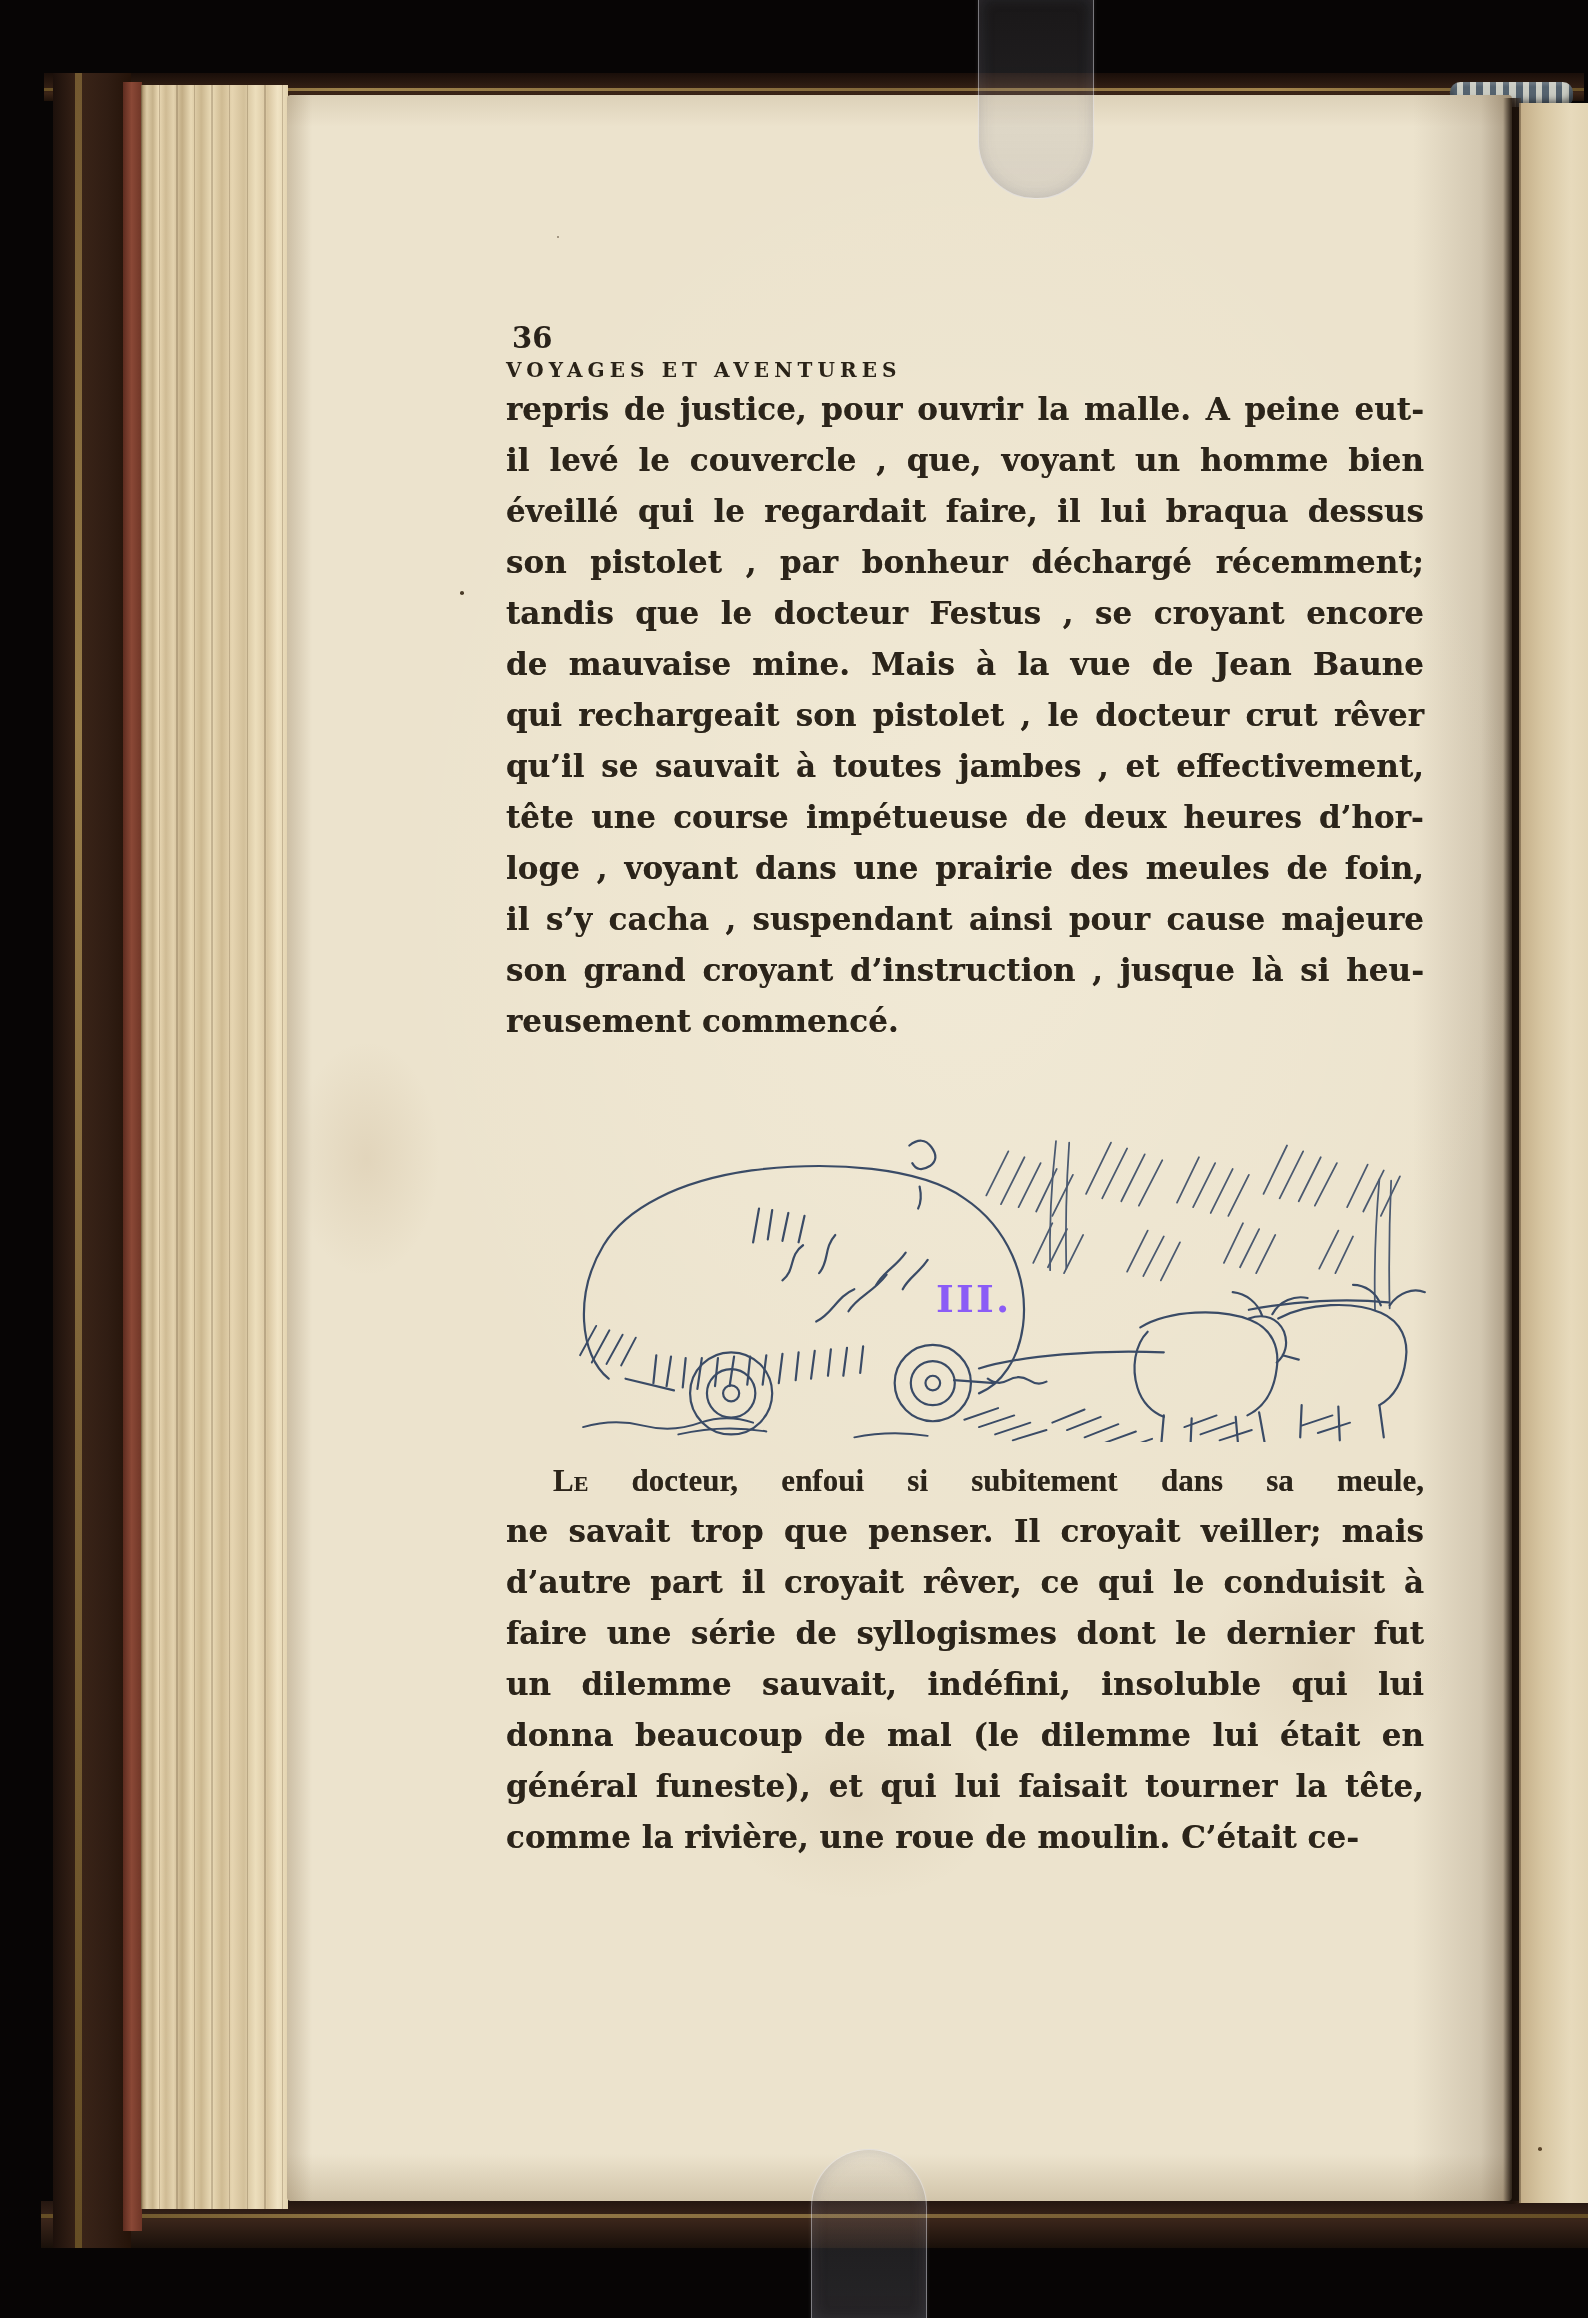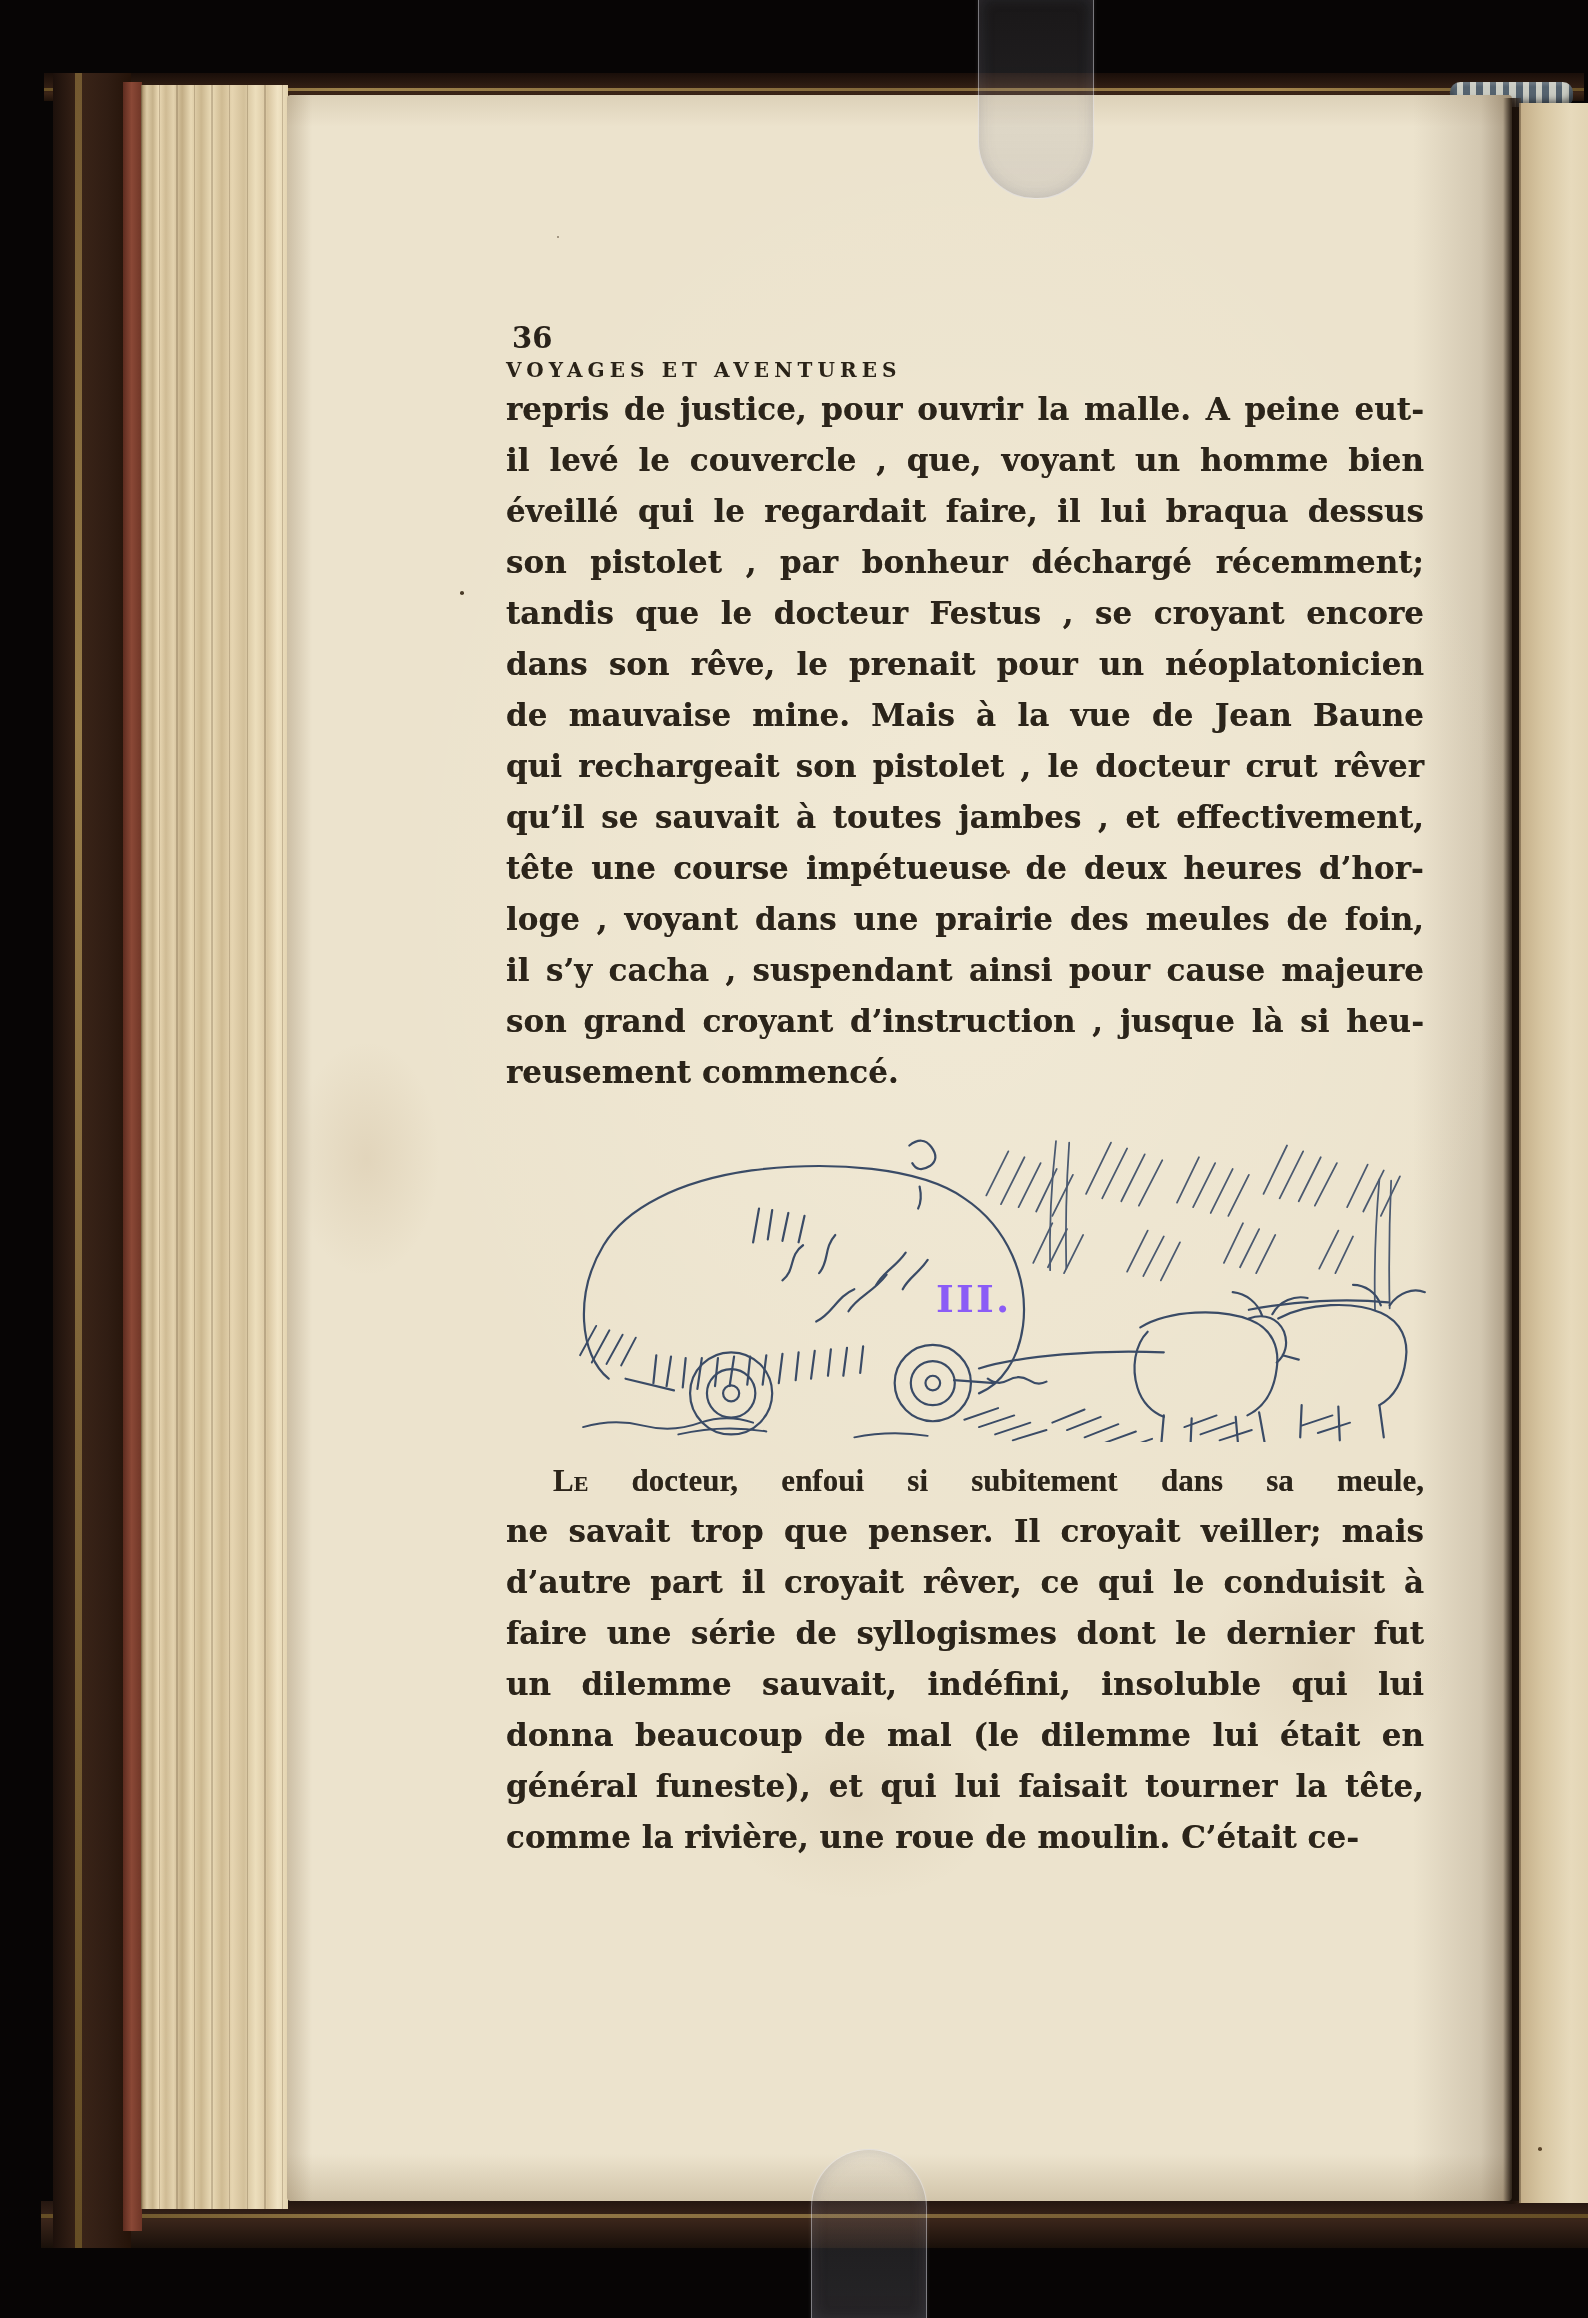--- a/index.html
+++ b/index.html
@@ -103,21 +103,20 @@
 
   <div class="folio">36</div>
   <div class="running-header">VOYAGES ET AVENTURES</div>
 
   <div class="para para-1">
     <div class="line">repris de justice, pour ouvrir la malle. A peine eut-</div>
     <div class="line">il levé le couvercle , que, voyant un homme bien</div>
     <div class="line">éveillé qui le regardait faire, il lui braqua dessus</div>
     <div class="line">son pistolet , par bonheur déchargé récemment;</div>
     <div class="line">tandis que le docteur Festus , se croyant encore</div>
-    <div class="line">dans son rêve, le prenait pour un néoplatonicien</div>
     <div class="line">de mauvaise mine. Mais à la vue de Jean Baune</div>
     <div class="line">qui rechargeait son pistolet , le docteur crut rêver</div>
     <div class="line">qu’il se sauvait à toutes jambes , et effectivement,</div>
     <div class="line">tête une course impétueuse de deux heures d’hor-</div>
     <div class="line">loge , voyant dans une prairie des meules de foin,</div>
     <div class="line">il s’y cacha , suspendant ainsi pour cause majeure</div>
     <div class="line">son grand croyant d’instruction , jusque là si heu-</div>
     <div class="line para-end">reusement commencé.</div>
   </div>
 

